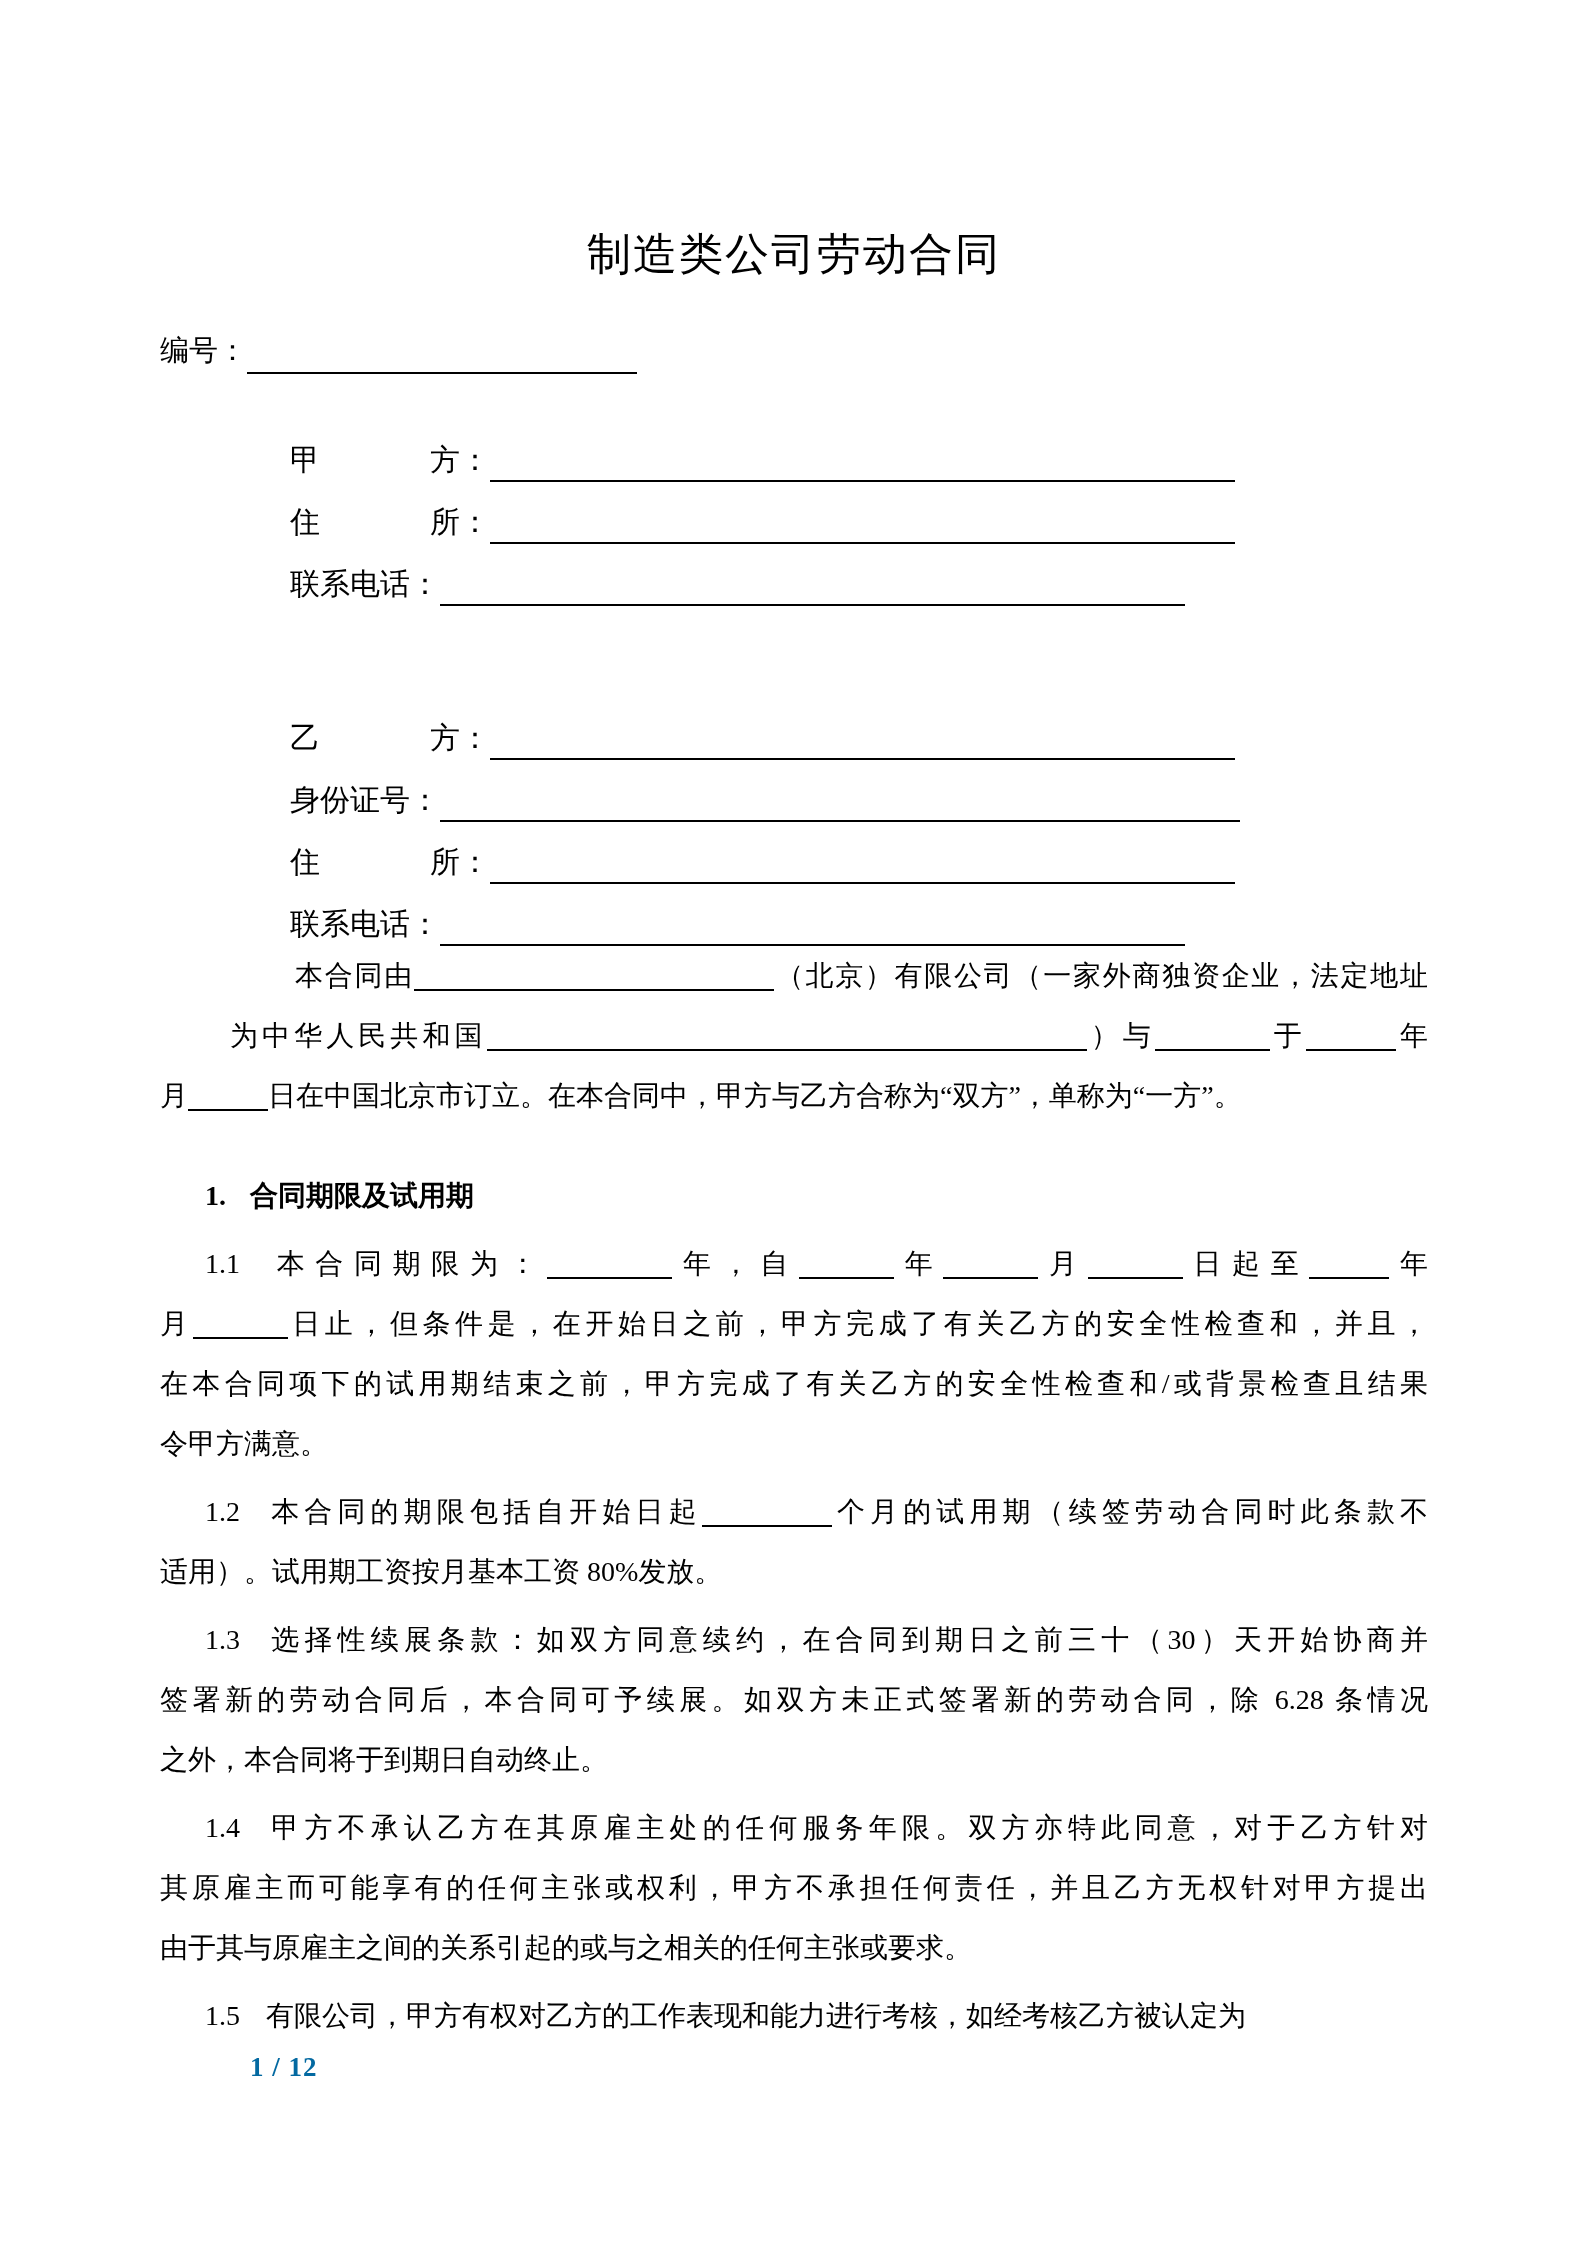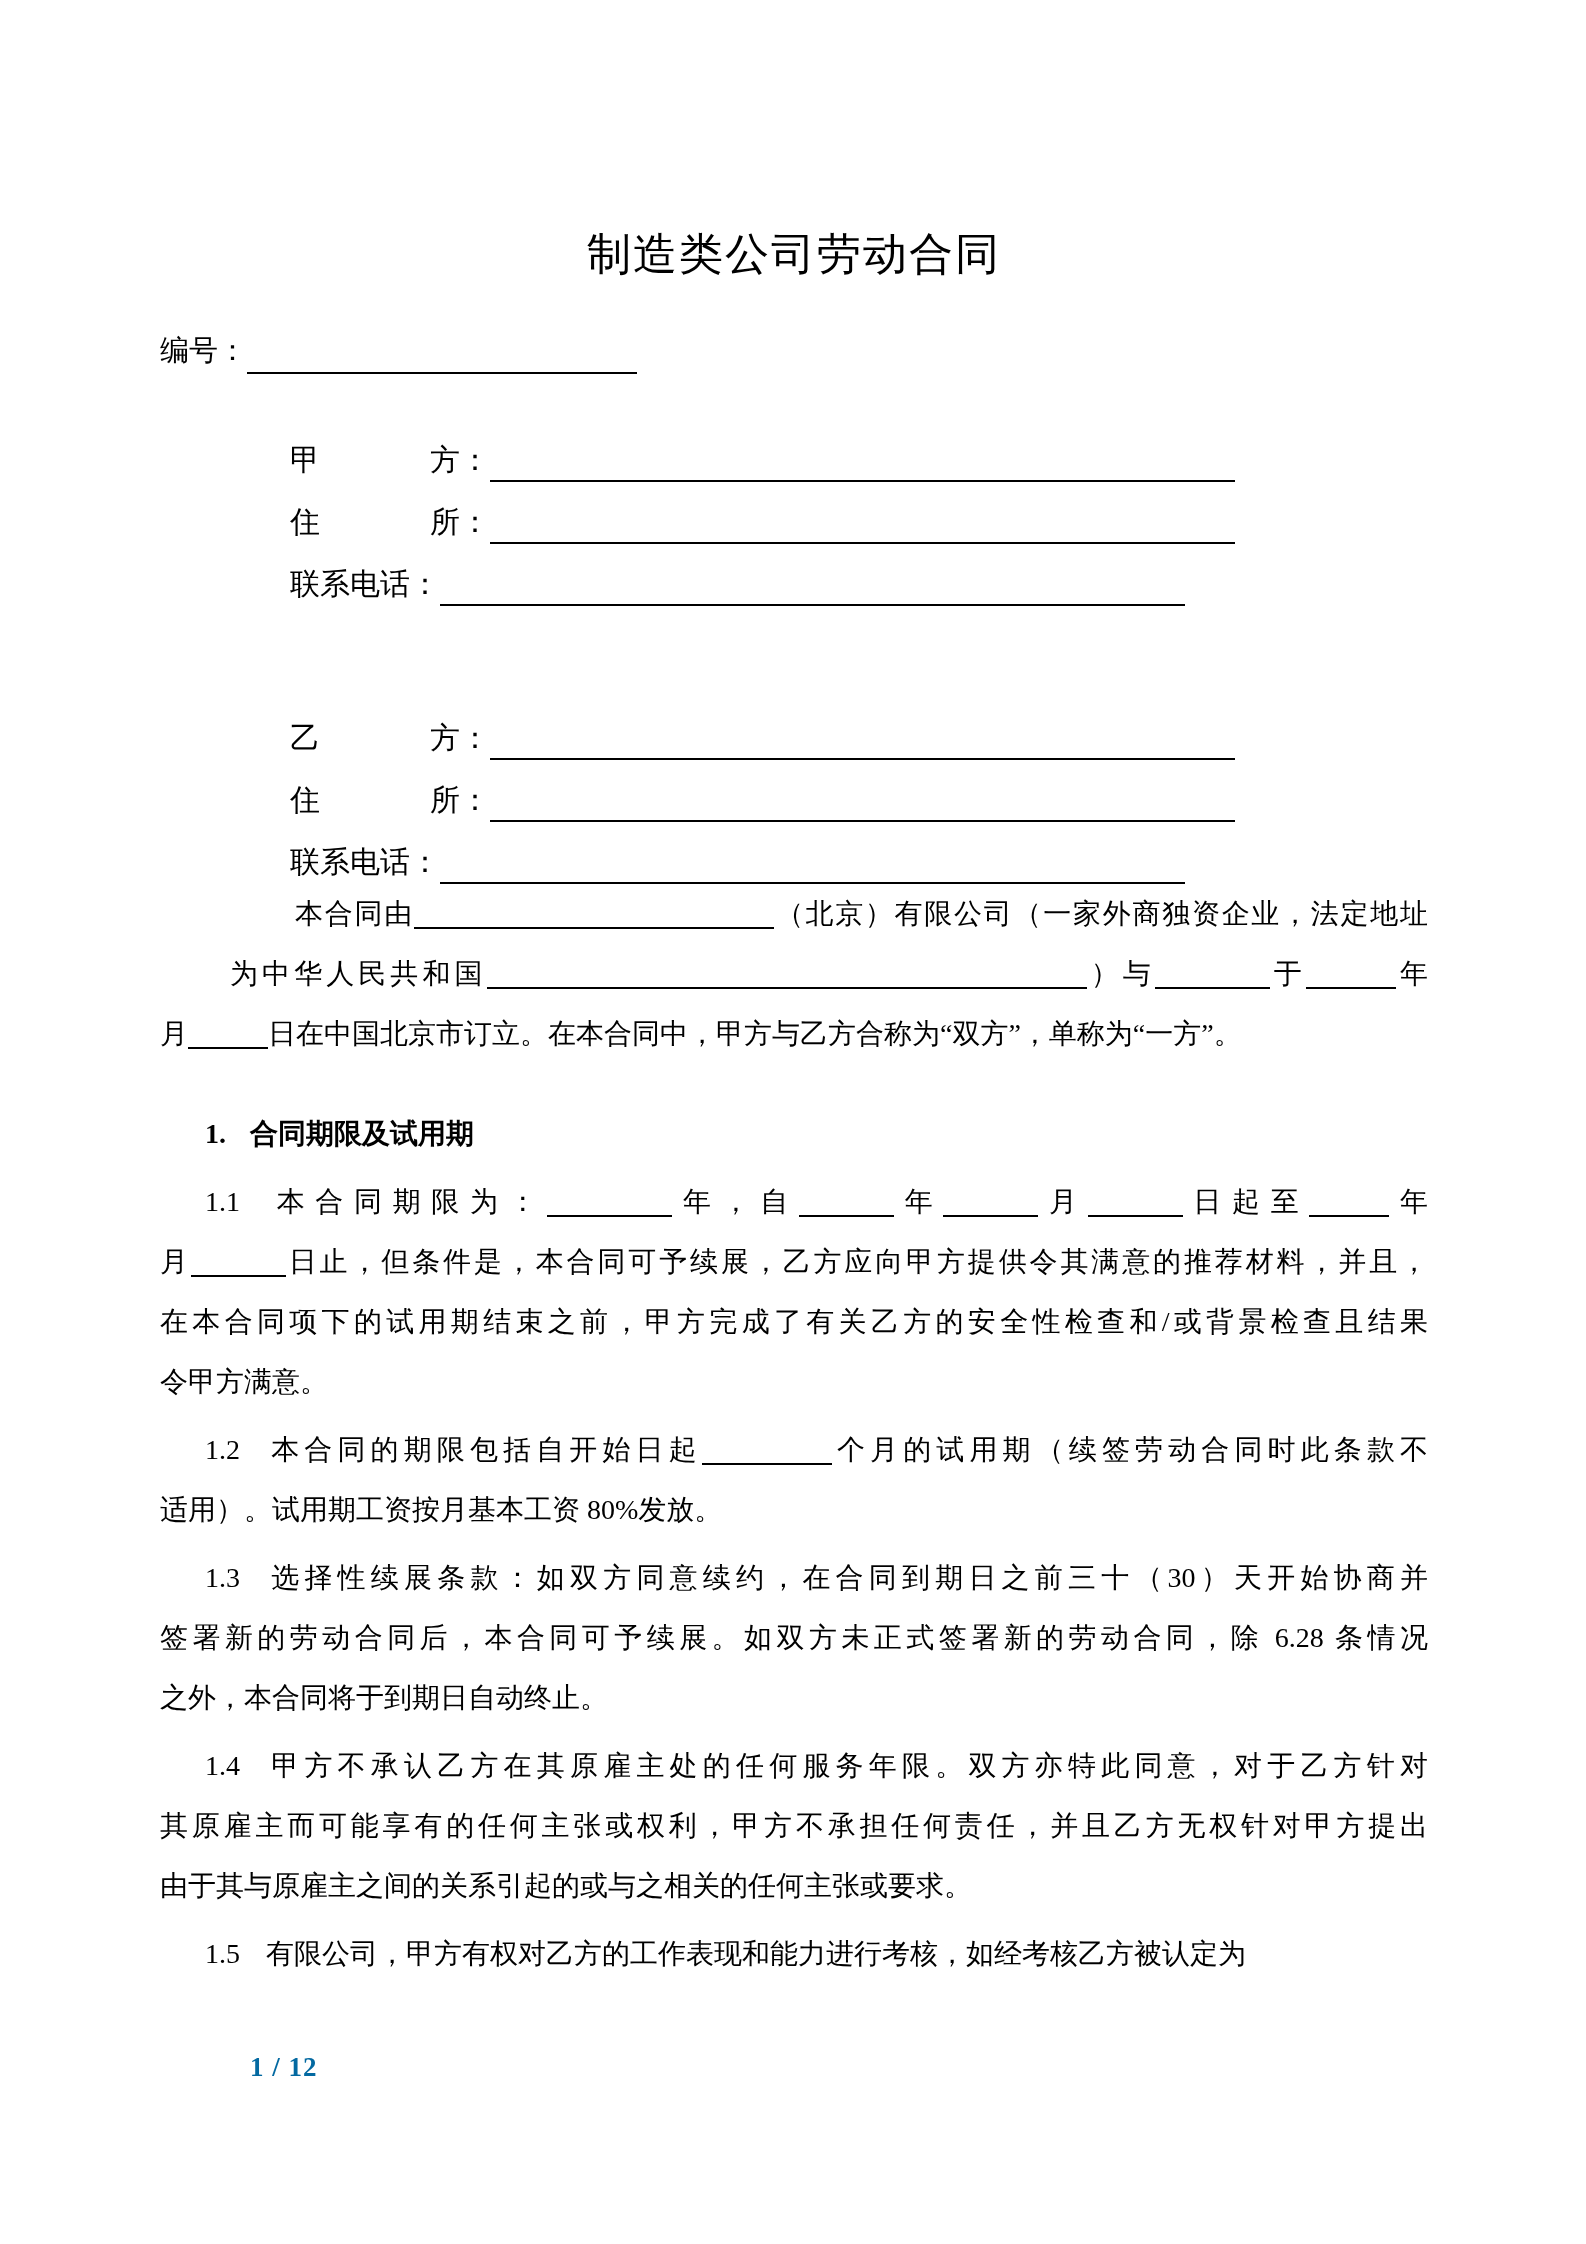--- a/index.html
+++ b/index.html
@@ -107,20 +107,24 @@
 
     <div class="party-block party-b" id="party-b">
         <div class="party-row">
           <span class="jlabel" style="width: 200px;">
             <span>乙</span>
             <span>方：</span>
           </span>
           <span class="blank" style="width: 745px;"></span>
         </div>
         <div class="party-row">
+          <span>身份证号：</span>
+          <span class="blank" style="width: 800px;"></span>
+        </div>
+        <div class="party-row">
           <span class="jlabel" style="width: 200px;">
             <span>住</span>
             <span>所：</span>
           </span>
           <span class="blank" style="width: 745px;"></span>
         </div>
         <div class="party-row">
           <span>联系电话：</span>
           <span class="blank" style="width: 745px;"></span>
         </div>
@@ -130,21 +134,21 @@
         <div class="para">
           <div class="line fill" style="padding-left: 135px;"><span>本合同由</span><span class="blank" style="width: 360px;"></span><span>（北京）有限公司（一家外商独资企业，法定地址</span></div>
           <div class="line fill" style="padding-left: 70px;"><span>为中华人民共和国</span><span class="blank" style="width: 600px;"></span><span>）与</span><span class="blank" style="width: 115px;"></span><span>于</span><span class="blank" style="width: 90px;"></span><span>年</span></div>
           <div class="line"><span>月</span><span class="blank" style="width: 80px;"></span><span>日在中国北京市订立。在本合同中，甲方与乙方合称为“双方”，单称为“一方”。</span></div>
         </div>
         <div class="para bold h1-space">
           <div class="line" style="padding-left: 45px;"><span>1.</span><span class="spacer" style="width: 24px;"></span><span>合同期限及试用期</span></div>
         </div>
         <div class="para">
           <div class="line fill" style="padding-left: 45px;"><span>1.1</span><span class="spacer" style="width: 26px;"></span><span>本合同期限为：</span><span class="blank" style="width: 125px;"></span><span>年，自</span><span class="blank" style="width: 95px;"></span><span>年</span><span class="blank" style="width: 95px;"></span><span>月</span><span class="blank" style="width: 95px;"></span><span>日起至</span><span class="blank" style="width: 80px;"></span><span>年</span></div>
-          <div class="line fill"><span>月</span><span class="blank" style="width: 95px;"></span><span>日止，但条件是，本合同可予续展，乙方应向甲方提供令其满意的推荐材料，并且，</span></div>
+          <div class="line fill"><span>月</span><span class="blank" style="width: 95px;"></span><span>日止，但条件是，在开始日之前，甲方完成了有关乙方的安全性检查和，并且，</span></div>
           <div class="line fill"><span>在本合同项下的试用期结束之前，甲方完成了有关乙方的安全性检查和/或背景检查且结果</span></div>
           <div class="line"><span>令甲方满意。</span></div>
         </div>
         <div class="para">
           <div class="line fill" style="padding-left: 45px;"><span>1.2</span><span class="spacer" style="width: 26px;"></span><span>本合同的期限包括自开始日起</span><span class="blank" style="width: 130px;"></span><span>个月的试用期（续签劳动合同时此条款不</span></div>
           <div class="line"><span>适用）。试用期工资按月基本工资 80%发放。</span></div>
         </div>
         <div class="para">
           <div class="line fill" style="padding-left: 45px;"><span>1.3</span><span class="spacer" style="width: 26px;"></span><span>选择性续展条款：如双方同意续约，在合同到期日之前三十（30）天开始协商并</span></div>
           <div class="line fill"><span>签署新的劳动合同后，本合同可予续展。如双方未正式签署新的劳动合同，除 6.28 条情况</span></div>

